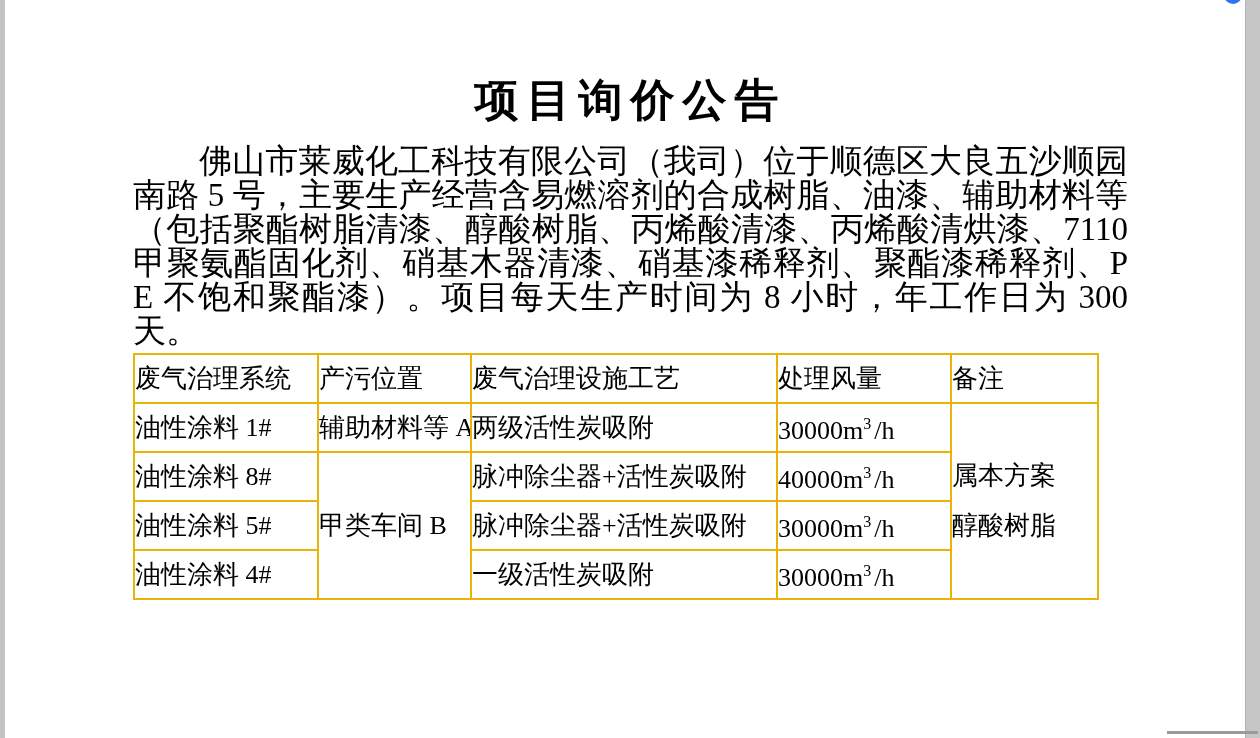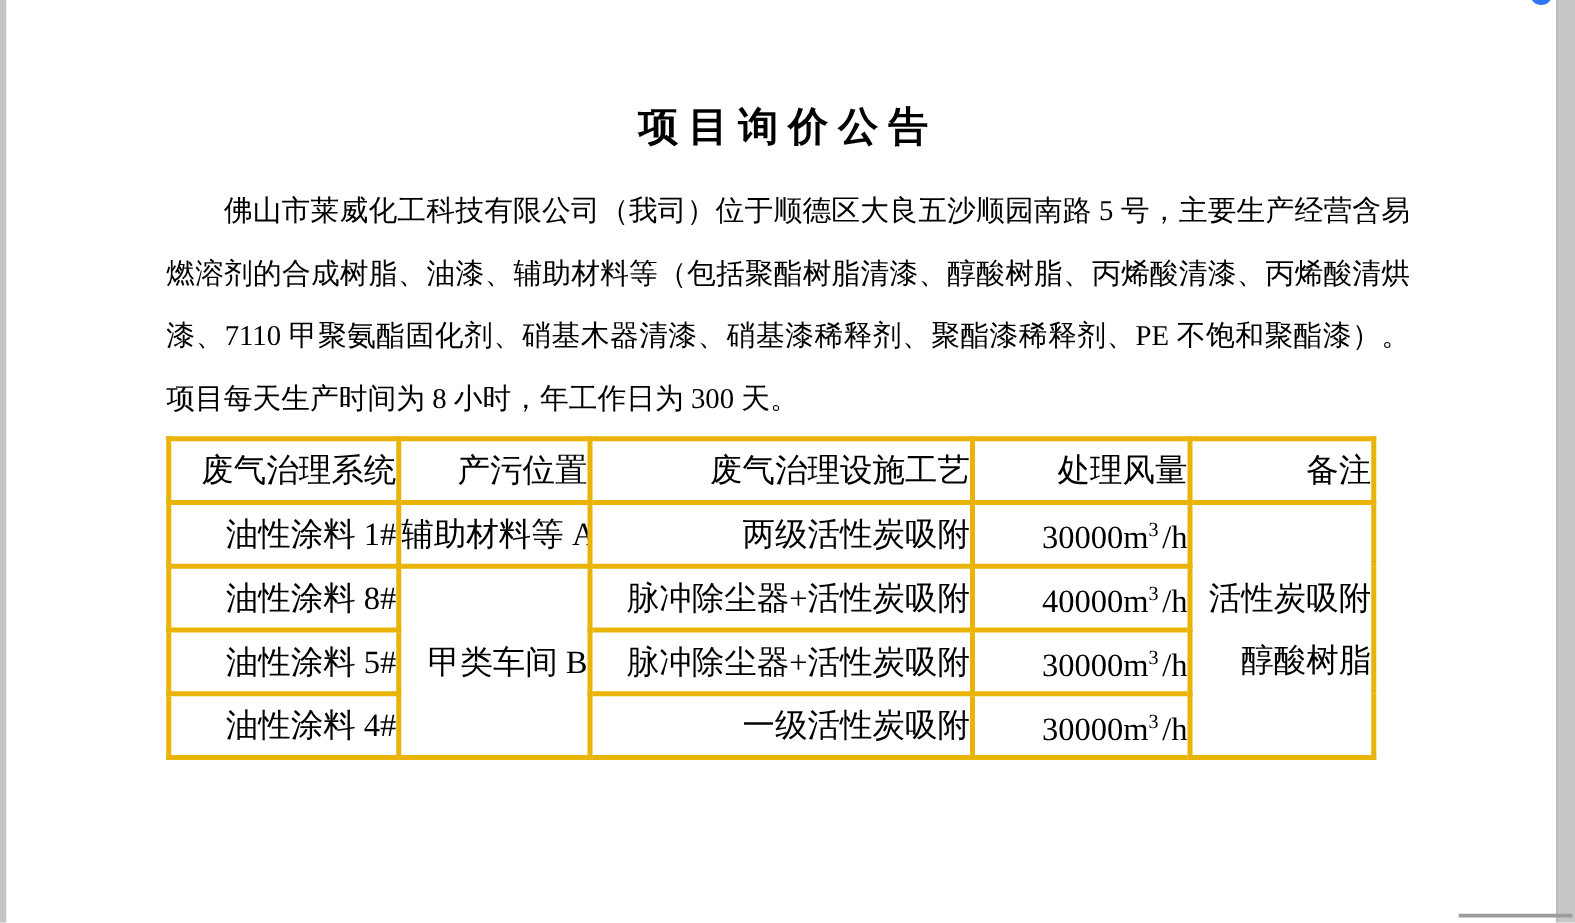--- a/index.html
+++ b/index.html
@@ -9,29 +9,29 @@
     font-family:"Liberation Serif","DejaVu Serif",serif;
   }
   
   .edge-left{position:absolute;left:0;top:0;width:5px;height:738px;background:#c4c4c4;}
   .scrollbar-track{position:absolute;right:0;top:0;width:14px;height:738px;background:#c6c6c6;border-left:1px solid #b2b2b2;}
   .fab{position:absolute;left:1224px;top:-14px;width:18px;height:18px;border-radius:50%;background:#2e75f3;}
   .bottom-divider{position:absolute;left:1167px;top:731px;width:91px;height:3px;background:#9b9b9b;}
 
   
   .doc{position:absolute;left:133px;top:0;width:995px;}
-  .title{margin:72px 0 0 0;text-align:center;font-size:32px;font-weight:700;letter-spacing:8px;line-height:58px;}
-  .para{margin:0;font-size:23px;line-height:50px;text-align:justify;text-indent:2em;word-break:break-all;}
+  .title{margin:72px 0 0 0;text-align:center;font-size:44px;font-weight:700;letter-spacing:8px;line-height:58px;}
+  .para{margin:0;font-size:33px;line-height:34px;text-align:justify;text-indent:2em;word-break:break-all;}
   .para-first{margin-top:14px;}
 
   
   table.wg{border-collapse:collapse;table-layout:fixed;margin-top:5px;width:966px;}
   .wg th,.wg td{
-    border:4px solid #eab308;padding:0;margin:0;
-    text-align:right;vertical-align:middle;
+    border:2px solid #eab308;padding:0;margin:0;
+    text-align:left;vertical-align:middle;
     font-size:26px;font-weight:400;height:47px;line-height:32px;
     overflow:hidden;white-space:nowrap;
   }
   .wg sup{font-size:16px;margin-right:3px;}
   .remark-cell div{line-height:50px;}
 </style>
 </head>
 <body>
 
 <div class="edge-left" style="background-color: rgb(196, 196, 196);"></div>
@@ -61,21 +61,21 @@
         <th>备注</th>
       </tr>
     </thead>
     <tbody>
       <tr>
         <td>油性涂料 1#</td>
         <td>辅助材料等 A</td>
         <td>两级活性炭吸附</td>
         <td><span>30000m</span><sup>3</sup><span>/h</span></td>
         <td class="remark-cell" rowspan="4">
-          <div>活性炭吸附</div>
+          <div>属本方案</div>
           <div>醇酸树脂</div>
         </td>
       </tr>
       <tr>
         <td>油性涂料 8#</td>
         <td rowspan="3">甲类车间 B</td>
         <td>脉冲除尘器+活性炭吸附</td>
         <td><span>40000m</span><sup>3</sup><span>/h</span></td>
       </tr>
       <tr>

